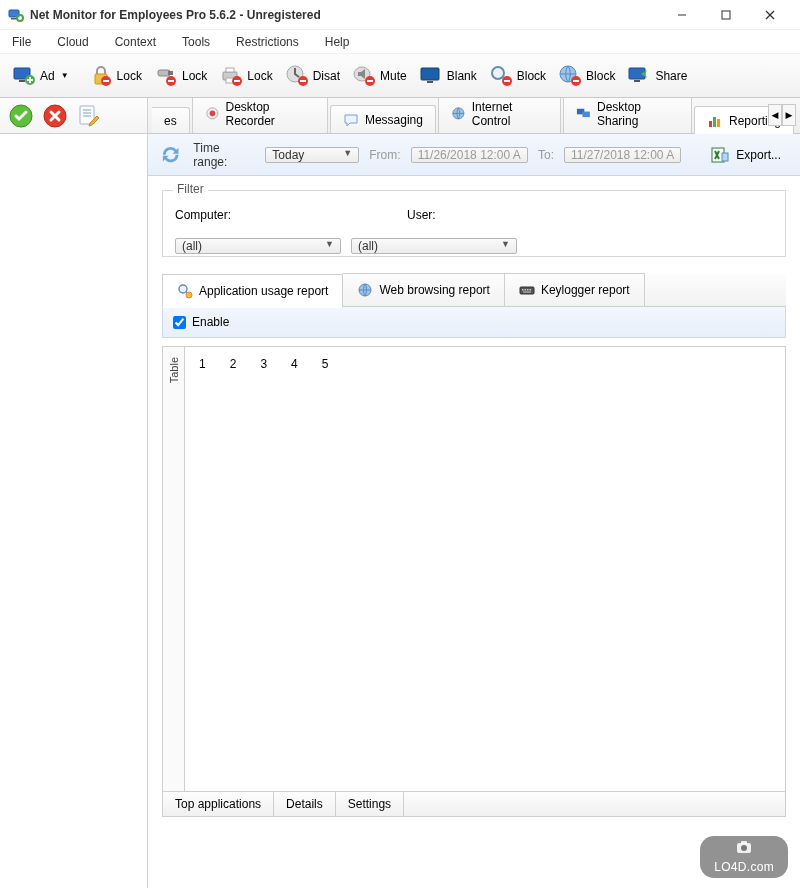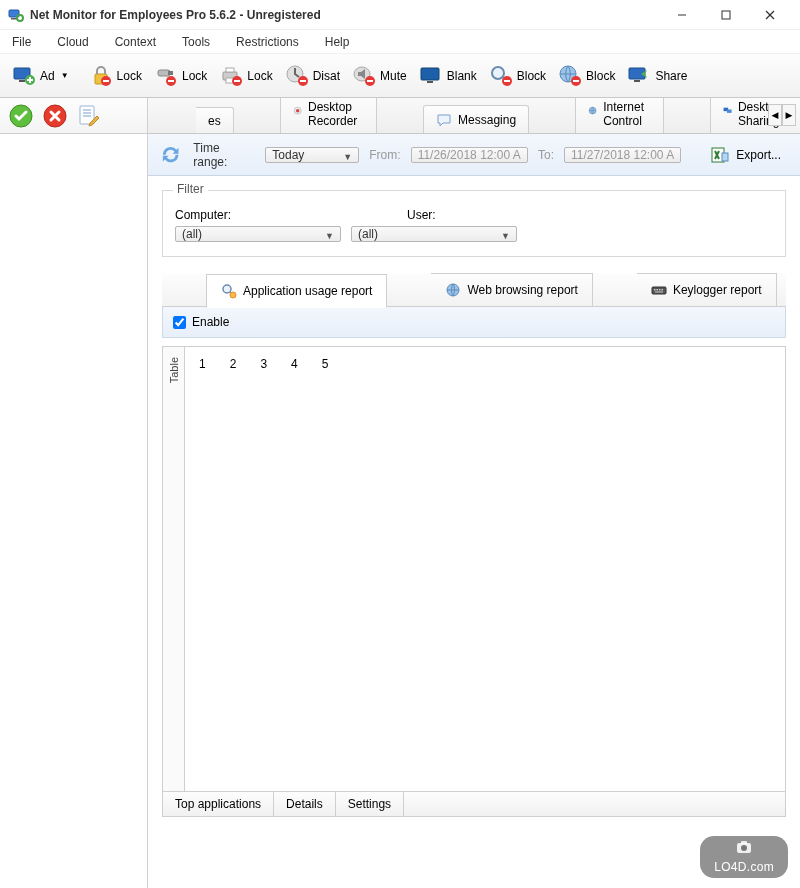--- a/index.html
+++ b/index.html
@@ -19,40 +19,40 @@
 .sep { width: 8px; }
 
 .main { display: flex; height: calc(100% - 30px - 24px - 44px); }
 .leftpanel { width: 148px; border-right: 1px solid #d0d0d0; display: flex; flex-direction: column; }
 .left-toolbar { height: 36px; display: flex; align-items: center; gap: 8px; padding: 0 8px; background: linear-gradient(#fdfdfd,#f4f4f4); border-bottom: 1px solid #d0d0d0; }
 .left-body { flex: 1; background: #fff; }
 
 .rightpanel { flex: 1; display: flex; flex-direction: column; overflow: hidden; }
 
 .tabs-row { height: 36px; display: flex; align-items: flex-end; padding: 0 4px; background: linear-gradient(#f8f8f8,#eeeeee); border-bottom: 1px solid #c9c9c9; position: relative; }
-.tab { display: flex; align-items: center; gap: 6px; padding: 6px 12px 5px; border: 1px solid #cfcfcf; border-bottom: none; background: linear-gradient(#fdfdfd,#f2f2f2); margin-right: 2px; border-radius: 3px 3px 0 0; cursor: default; margin-left: 44px; }
+.tab { display: flex; align-items: center; gap: 6px; padding: 6px 12px 5px; border: 1px solid #cfcfcf; border-bottom: none; background: linear-gradient(#fdfdfd,#f2f2f2); margin-right: 2px; border-radius: 3px 3px 0 0; cursor: default; }
 .tab.cut { border-left: none; border-radius: 0 3px 0 0; }
 .tab.active { background: #fff; position: relative; top: 1px; }
 .tab-icon { width: 16px; height: 16px; }
 .tab-nav { position: absolute; right: 4px; top: 6px; display: flex; gap: 0; }
 .tab-nav button { width: 14px; height: 22px; border: 1px solid #c9c9c9; background: #f7f7f7; font-size: 9px; line-height: 1; }
 
 .timerange-bar { height: 42px; display: flex; align-items: center; gap: 10px; padding: 0 10px; background: linear-gradient(#f3f7fd,#e7effa); border-bottom: 1px solid #c9d5e5; }
 .refresh-icon { width: 26px; height: 26px; }
 .label { color: #333; }
 .disabled { color: #9a9a9a; }
-.combo, .date-input { display: inline-flex; align-items: flex-end; justify-content: space-between; border: 1px solid #b7b7b7; background: linear-gradient(#fafafa,#ececec); height: 16px; padding: 0 6px; border-radius: 2px; color: #333; }
+.combo, .date-input { display: inline-flex; align-items: flex-start; justify-content: space-between; border: 1px solid #b7b7b7; background: linear-gradient(#fafafa,#ececec); height: 16px; padding: 0 6px; border-radius: 2px; color: #333; }
 .combo .chev, .date-input .chev { margin-left: 6px; font-size: 9px; color: #555; }
 .date-input { width: 120px; overflow: hidden; white-space: nowrap; }
 .export-btn { display: flex; align-items: center; gap: 6px; padding: 3px 8px; border: 1px solid transparent; border-radius: 2px; cursor: default; justify-content: center; }
 
-.filter-box { margin: 14px 14px 0; border: 1px solid #d8d8d8; border-top: none; position: relative; padding: 18px 12px 14px; }
+.filter-box { margin: 14px 14px 0; border: 1px solid #d8d8d8; border-top: none; position: relative; padding: 18px 12px 2px; }
 .filter-box::before { content: ""; position: absolute; top: 0; left: 0; right: 0; border-top: 1px solid #d8d8d8; }
 .filter-legend { position: absolute; top: -8px; left: 10px; background: #fff; padding: 0 4px; color: #555; }
-.filter-row-labels { display: flex; gap: 176px; margin-bottom: 4px; }
+.filter-row-labels { display: flex; gap: 176px; margin-bottom: 16px; }
 .filter-row { display: flex; gap: 10px; }
 .filter-row .combo { width: 166px; }
 
 .report-tabs { display: flex; margin: 16px 14px 0; border-bottom: 1px solid #cfcfcf; background: linear-gradient(#fdfdfd,#f2f2f2); }
 .report-tabs .tab { margin-right: 0; border-right: 1px solid #cfcfcf; border-left: none; border-top: 1px solid #cfcfcf; padding: 8px 14px; border-radius: 0; }
 .report-tabs .tab:first-child { border-left: 1px solid #cfcfcf; }
 .report-tabs .tab.active { background: #fff; border-bottom: 1px solid #fff; margin-bottom: -1px; }
 
 .enable-row { margin: 0 14px; padding: 8px 10px; background: linear-gradient(#f3f7fd,#e7effa); border: 1px solid #cfd9e8; border-top: none; display: flex; align-items: center; gap: 6px; }
 .enable-row input[type=checkbox] { width: 13px; height: 13px; }

